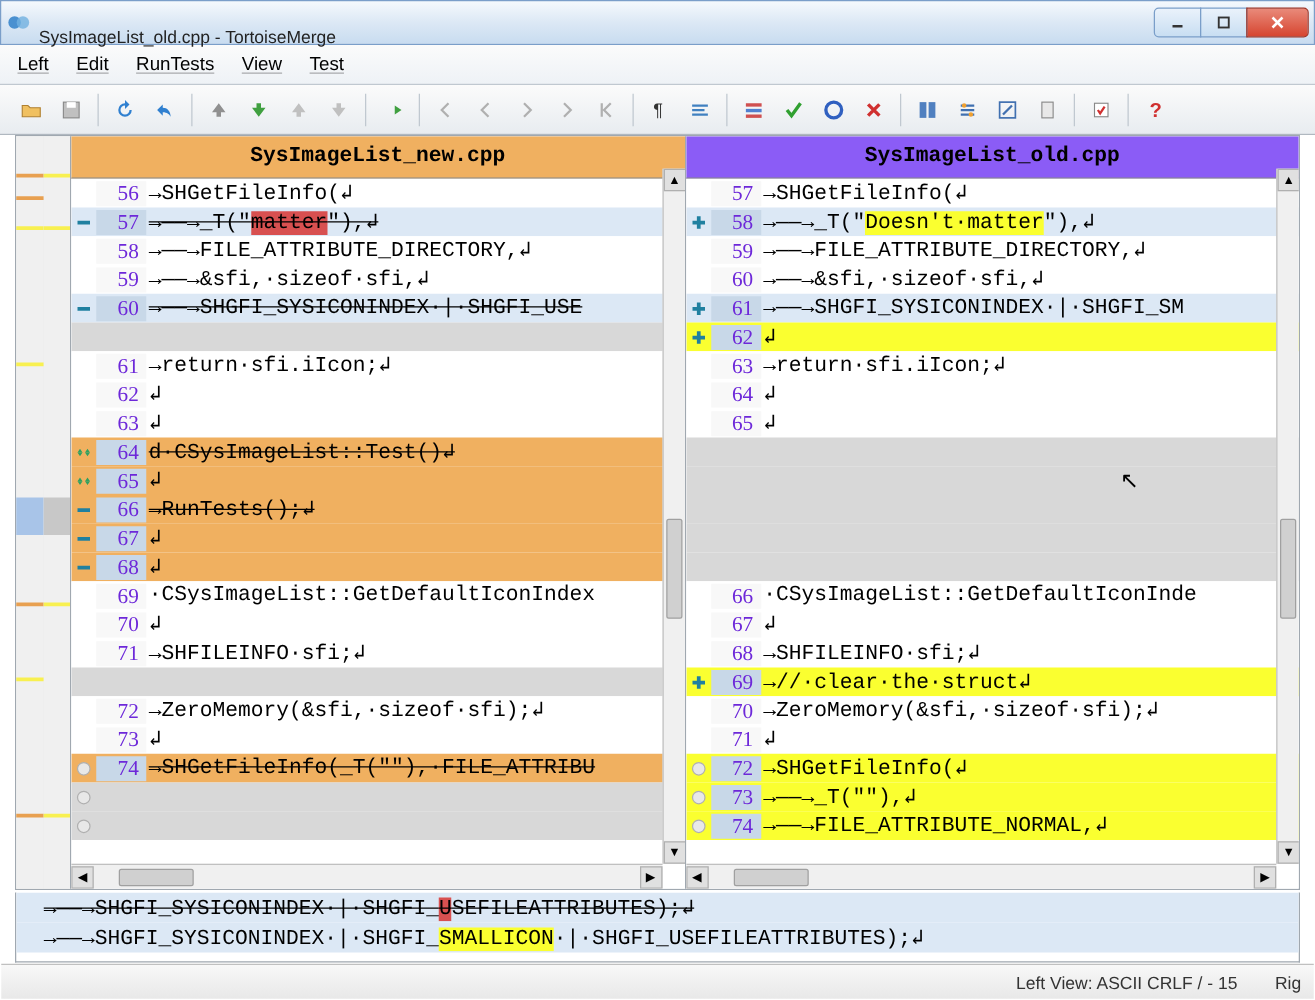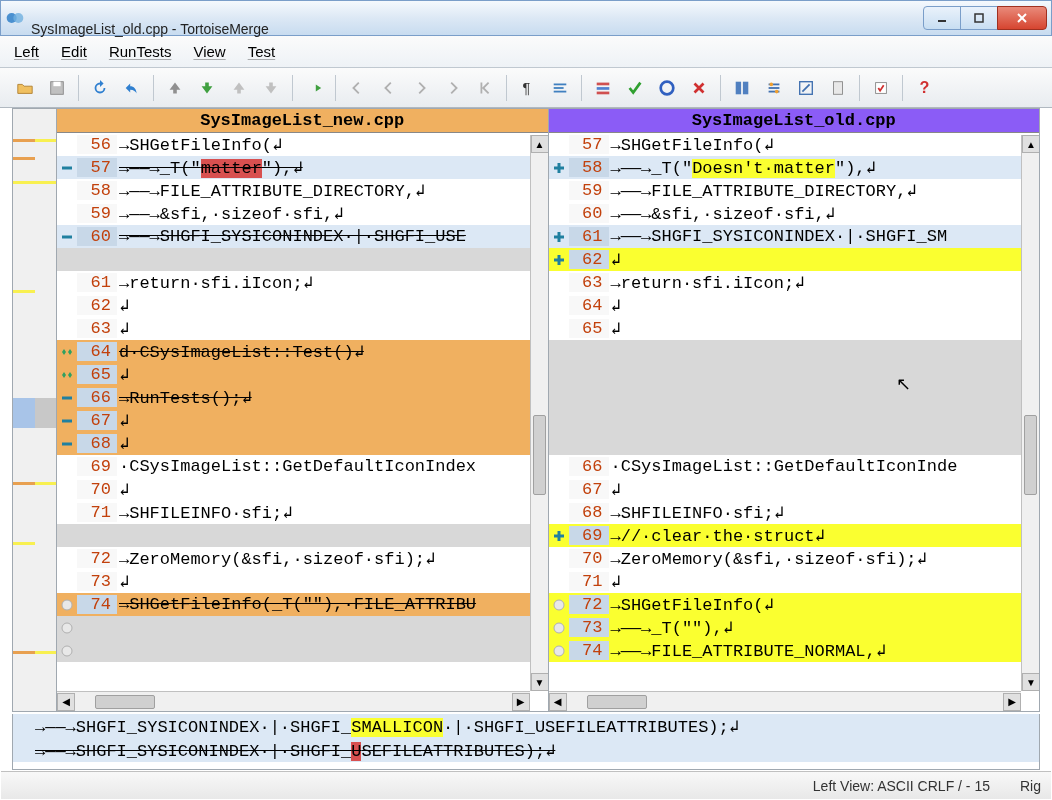--- a/index.html
+++ b/index.html
@@ -105,21 +105,21 @@
 .pane {
   flex: 1;
   display: flex;
   flex-direction: column;
   border-right: 1px solid #a0a8b0;
   position: relative;
   overflow: hidden;
 }
 .pane:last-child { border-right: none; }
 .pane-header {
-  height: 24px;
+  height: 34px;
   display: flex;
   align-items: center;
   justify-content: center;
   font-family: 'Consolas', 'Courier New', monospace;
   font-size: 17px;
   font-weight: bold;
   border-bottom: 1px solid #888;
 }
 .pane-header.orange { background: #f0b060; }
 .pane-header.yellow { background: #8b5cf6; }
@@ -142,23 +142,24 @@
   width: 20px;
   display: flex;
   align-items: center;
   justify-content: center;
   flex-shrink: 0;
 }
 .line-num {
   width: 40px;
   text-align: right;
   padding-right: 6px;
-  color: #c2410c;
+  color: #6d28d9;
   flex-shrink: 0;
   background: #f8f8f8;
+  font-family: Liberation Serif, serif;
 }
 .line-num.mod { background: #c8d8e8; }
 .line-content {
   flex: 1;
   padding-left: 2px;
   overflow: hidden;
 }
 .line-bg-white { background: #fff; }
 .line-bg-gray { background: #d8d8d8; }
 .line-bg-orange { background: #f0b060; }
@@ -782,24 +783,24 @@
       <div class="sb-thumb-h"></div>
       <div class="sb-btn" style="margin-left:auto">▶</div>
     </div>
     <div class="cursor-arrow">↖</div>
   </div>
 </div>
 
 <div class="bottom-merged">
   <div class="code-line line-bg-lightblue">
       <span class="gutter-mark"></span>
-      <span class="line-content"><span>→——→SHGFI_SYSICONINDEX·|·SHGFI_<span class="hl-yellow">SMALLICON</span>·|·SHGFI_USEFILEATTRIBUTES);↲</span></span>
+      <span class="line-content strike">→——→SHGFI_SYSICONINDEX·|·SHGFI_<span class="hl-red">U</span>SEFILEATTRIBUTES);↲</span>
     </div>
   <div class="code-line line-bg-lightblue">
       <span class="gutter-mark"></span>
-      <span class="line-content strike">→——→SHGFI_SYSICONINDEX·|·SHGFI_<span class="hl-red">U</span>SEFILEATTRIBUTES);↲</span>
+      <span class="line-content"><span>→——→SHGFI_SYSICONINDEX·|·SHGFI_<span class="hl-yellow">SMALLICON</span>·|·SHGFI_USEFILEATTRIBUTES);↲</span></span>
     </div>
 </div>
 
 <div class="statusbar">
   <div class="status-right">Left View: ASCII CRLF  / - 15</div>
   <div style="margin-left:30px">Rig</div>
 </div>
 
 </body></html>

